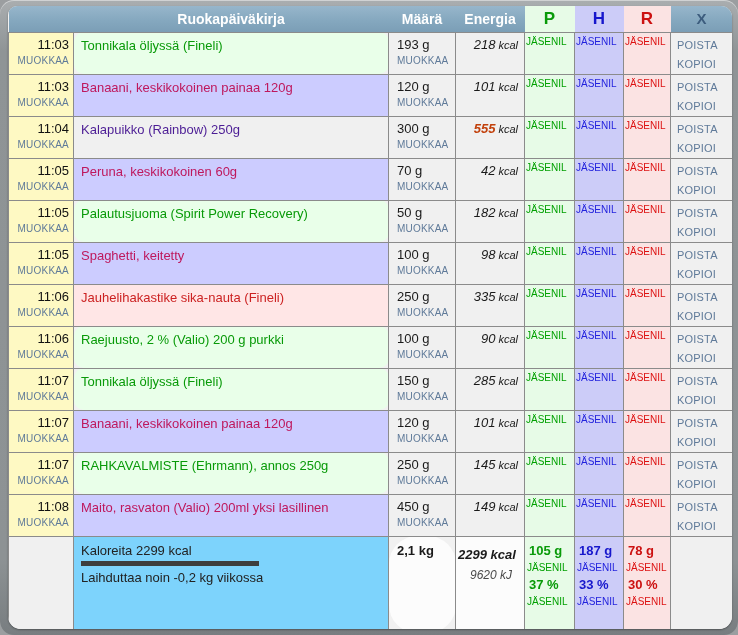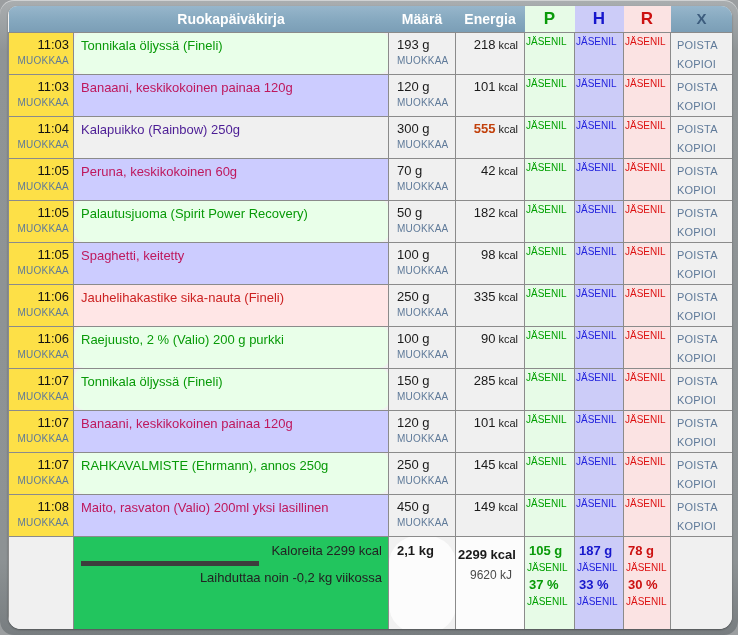--- a/index.html
+++ b/index.html
@@ -43,29 +43,29 @@
   thead th.col-r { background: #fbe3e3; color: #cc1111; font-size: 17px; border-bottom: 1px solid #8b8b8b; }
   thead th.col-x { color: #3d5d7e; font-size: 15px; }
 
   tbody td, tfoot td {
     border: 1px solid #8b8b8b;
     vertical-align: top; overflow: hidden;
     font-size: 13px; color: #1a1a1a;
   }
   tbody tr.food-row { height: 40px; }
 
-  td.time { background: #fde047; text-align: right; padding: 4px 4px 0 0; }
+  td.time { background: #fef9c3; text-align: right; padding: 4px 4px 0 0; }
   td.time .tval { font-size: 13px; color: #111; }
   td.food { padding: 5px 6px 0 7px; white-space: nowrap; }
   .fg-green { background: #e9ffe9; color: #089a08; border-radius: 10px; }
   .fg-blue  { background: #ccccff; color: #be185d; }
   .fg-red   { background: #ffe6e6; color: #cc2222; }
   .fg-plain { background: #f0f0f0; color: #4c1d95; }
   td.amount { background: #f0f0f0; padding: 4px 0 0 8px; }
-  td.energy { background: #f0f0f0; text-align: right; padding: 4px 6px 0 0; white-space: nowrap; }
+  td.energy { background: #f0f0f0; text-align: right; padding: 4px 6px 0 0; white-space: nowrap; font-style: italic; }
   .kcal-num { font-size: 13px; color: #1a1a1a; }
   .kcal-num.hl { color: #c2410c; font-weight: bold; }
   .kcal-unit { font-size: 11px; color: #1a1a1a; }
   td.pcol { background: #e7fbe7; padding: 3px 0 0 1px; }
   td.hcol { background: #ccccf8; padding: 3px 0 0 1px; }
   td.rcol { background: #fbe3e3; padding: 3px 0 0 1px; }
   td.xcol { background: #f0f0f0; padding: 3px 0 0 6px; }
 
   a.lnk {
     display: block; color: #5f7a99; font-size: 10px;
@@ -79,21 +79,21 @@
     white-space: nowrap;
   }
   a.mem.g { color: #00a000; }
   a.mem.b { color: #2222dd; }
   a.mem.r { color: #dd1111; }
 
   
   tfoot tr { height: 97px; }
   tfoot td { background: #fcfcfc; }
   tfoot td.time { background: #f0f0f0; }
-  tfoot td.food { background: #22c55e; color: #222; white-space: nowrap; padding-top: 6px; text-align: right; }
+  tfoot td.food { background: #7dd3fc; color: #222; white-space: nowrap; padding-top: 6px; }
   tfoot td.food .bar { width: 178px; height: 5px; background: #3d3d3d; margin: 3px 0 4px 0; }
   tfoot td.amount { background: #fcfcfc; font-weight: bold; padding-top: 6px; border-radius: 28px; }
   tfoot td.energy { background: #fcfcfc; }
   tfoot td.energy .tkcal { font-weight: bold; text-align: left; padding: 6px 0 0 2px; white-space: nowrap; }
   tfoot td.energy .tkj { font-size: 12px; color: #4a4a4a; text-align: right; padding: 6px 6px 0 0; white-space: nowrap; }
   tfoot td.pcol, tfoot td.hcol, tfoot td.rcol { padding-top: 6px; }
   .tv { font-weight: bold; font-size: 13px; padding: 0 0 4px 3px; white-space: nowrap; }
   .tv.g { color: #089a08; } .tv.b { color: #1717cc; } .tv.r { color: #cc1111; }
   tfoot a.mem { margin: 0 0 4px 1px; }
 </style>

